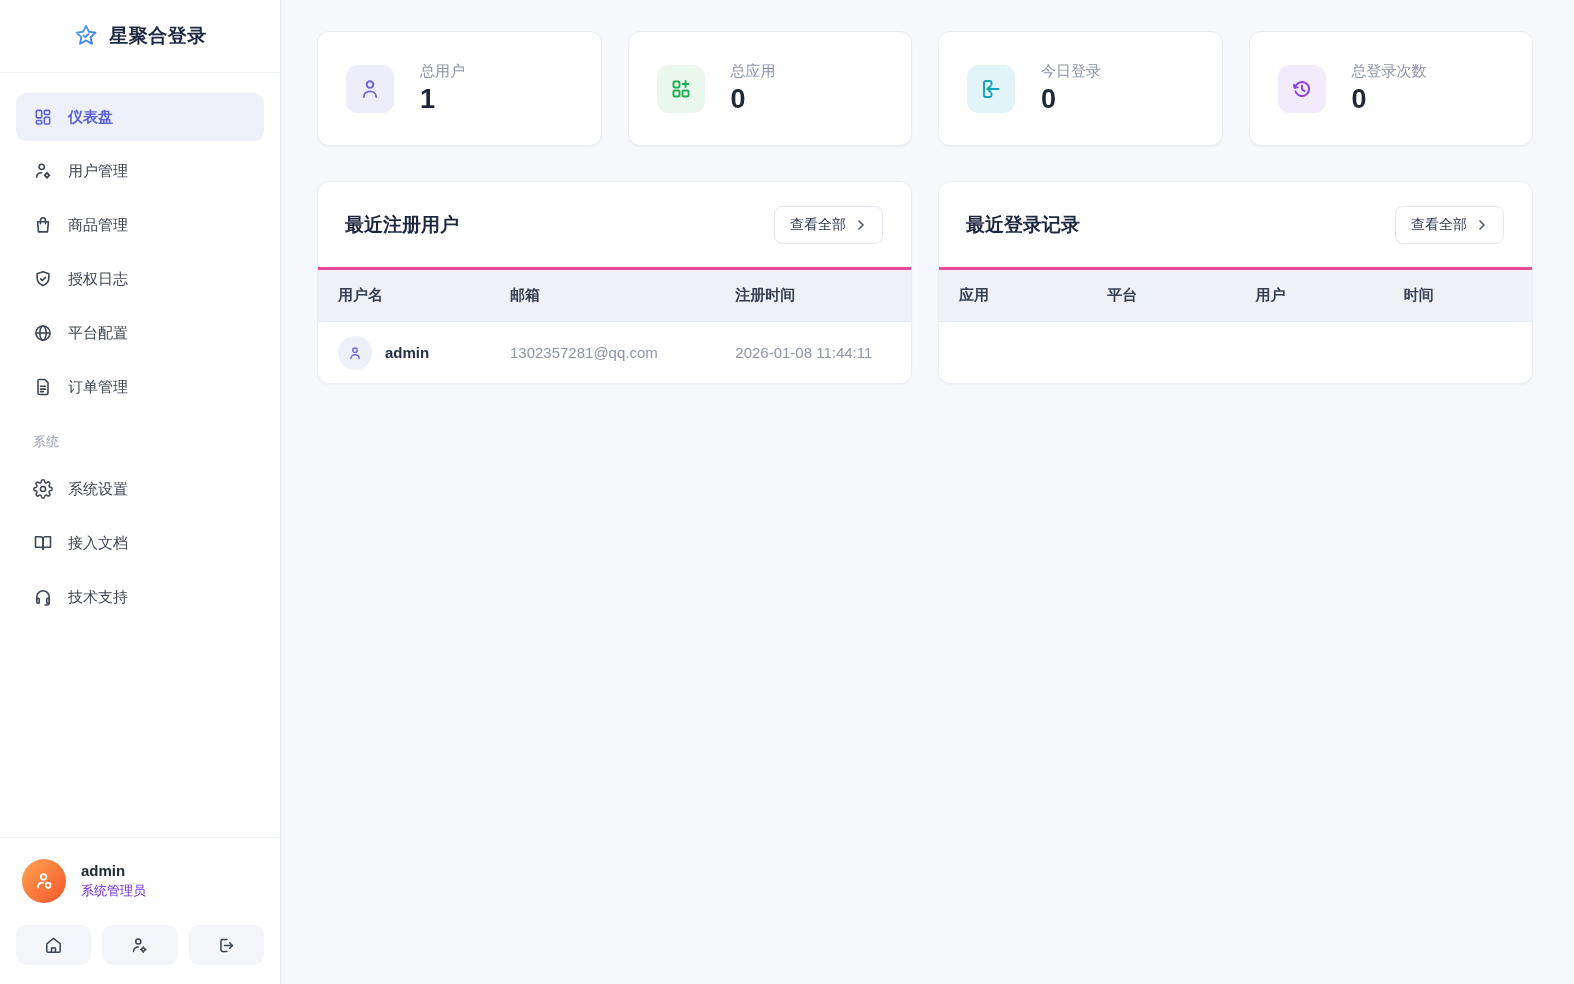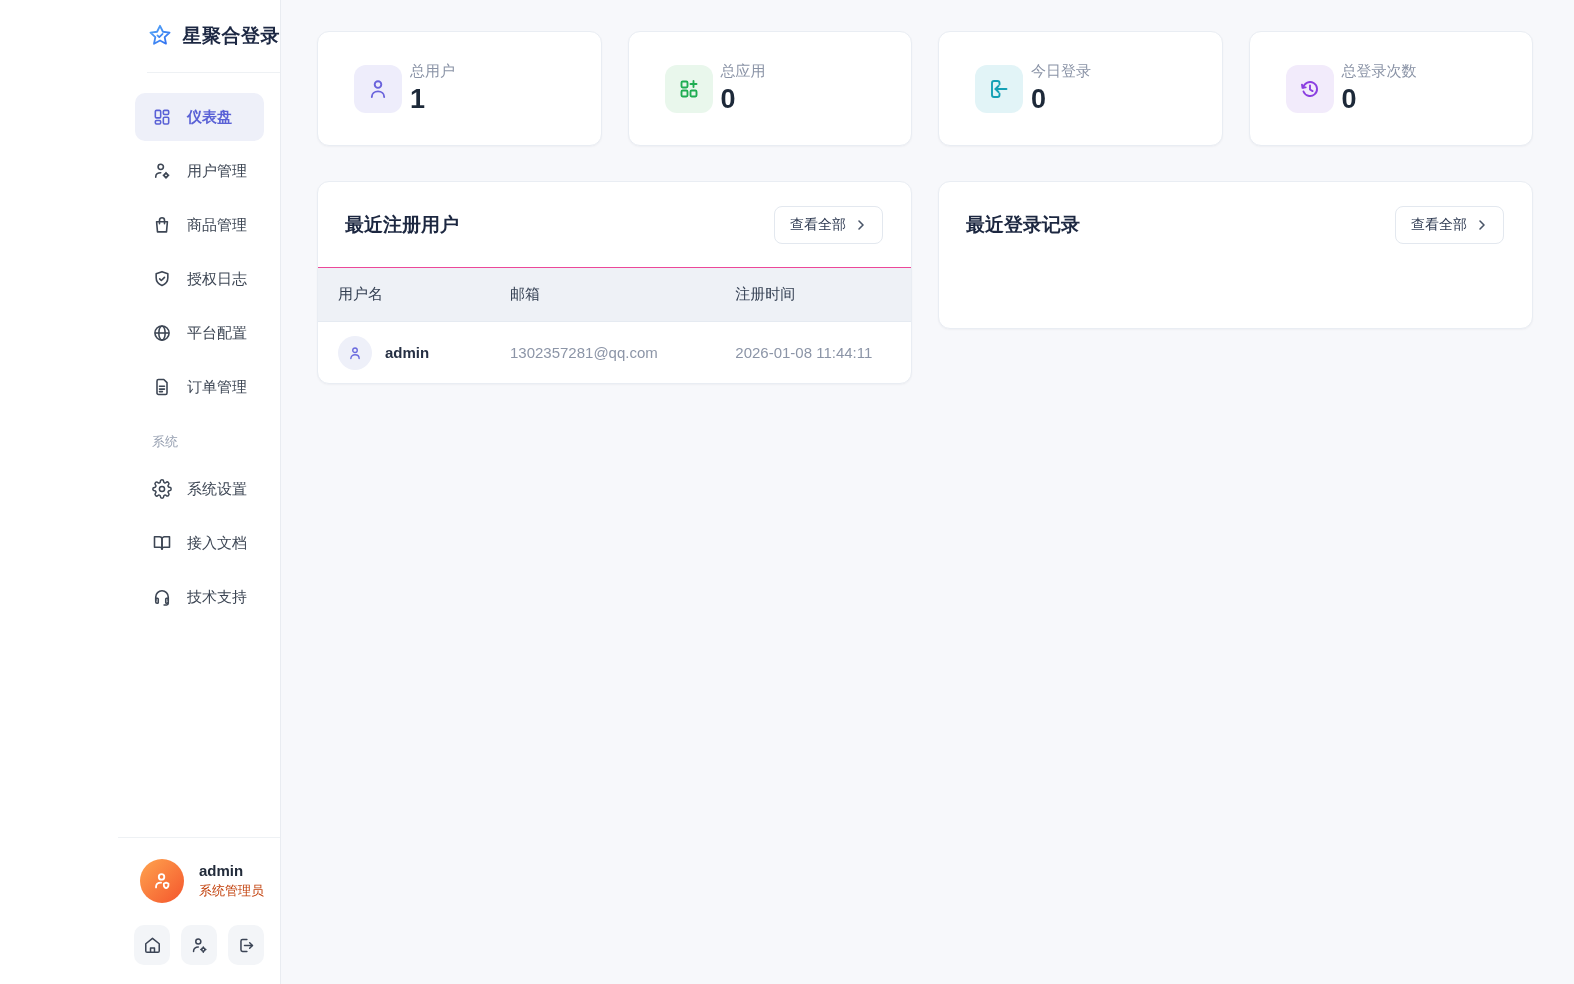--- a/index.html
+++ b/index.html
@@ -13,21 +13,20 @@
   }
   svg { display:block; }
 
   
   .sidebar {
     width:281px; min-width:281px;
     background:#ffffff;
     border-right:1px solid #e9ecf1;
     display:flex; flex-direction:column;
     height:984px;
-    align-items:flex-end;
   }
   .logo {
     height:73px;
     display:flex; align-items:center; justify-content:center; gap:10px;
     border-bottom:1px solid #eef1f4;
   }
   .logo-title { font-size:19px; font-weight:bold; color:#1c2742; letter-spacing:.5px; }
   .nav { padding:20px 16px 0 16px; }
   .nav-item {
     display:flex; align-items:center; gap:15px;
@@ -47,38 +46,38 @@
     padding:21px 16px 19px 16px;
   }
   .user-row { display:flex; align-items:center; gap:15px; margin-bottom:22px; padding-left:6px; }
   .avatar {
     width:44px; height:44px; border-radius:50%;
     background:linear-gradient(135deg,#ffa44f 0%,#f4552c 100%);
     display:flex; align-items:center; justify-content:center;
     flex:none;
   }
   .user-name { font-size:15px; font-weight:bold; color:#222b3a; }
-  .user-role { font-size:13px; color:#c2410c; margin-top:3px;font-family:Liberation Mono, monospace; }
+  .user-role { font-size:13px; color:#6d28d9; margin-top:3px;font-family:Liberation Mono, monospace; }
   .btn-row { display:flex; gap:11px; }
   .icon-btn {
     flex:1; height:40px;
     background:#f3f5f8; border:none; border-radius:10px;
     display:flex; align-items:center; justify-content:center;
     color:#3b4455; cursor:pointer;
   }
   .icon-btn svg { width:19px; height:19px; }
 
   
   .main { flex:1; padding:31px 41px 0 36px; }
   .stats { display:grid; grid-template-columns:repeat(4,1fr); gap:26px; }
   .stat-card {
     background:#fff; border:1px solid #e9edf3; border-radius:12px;
     height:115px;
-    display:flex; align-items:center; gap:8px;
-    padding-left:36px;
+    display:flex; align-items:center; gap:26px;
+    padding-left:28px;
     box-shadow:0 1px 2px rgba(16,24,40,.04);
   }
   .stat-icon {
     width:48px; height:48px; border-radius:12px;
     display:flex; align-items:center; justify-content:center; flex:none;
   }
   .stat-icon svg { width:24px; height:24px; }
   .si-users   { background:#eeedfb; color:#6a63dc; }
   .si-apps    { background:#e9f7ec; color:#1fad52; }
   .si-today   { background:#e2f4f7; color:#14a0b5; }
@@ -102,22 +101,22 @@
     background:#fff; border:1px solid #e3e8ef; border-radius:8px;
     padding:9px 15px; font-size:14px; color:#2c3850; cursor:pointer;
     font-family:Liberation Mono, monospace;
   }
   .view-all svg { width:12px; height:12px; color:#4a5568; }
 
   .thead {
     display:grid; align-items:center;
     height:55px;
     background:#eef1f6;
-    border-top:1px solid #ec4899; border-bottom:1px solid #e5eaf1;
-    font-size:15px; font-weight:normal; color:#333f52;
+    border-top:3px solid #ec4899; border-bottom:1px solid #e5eaf1;
+    font-size:15px; font-weight:bold; color:#333f52;
   }
   .cols-3 { grid-template-columns:29% 38% 33%; }
   .cols-4 { grid-template-columns:25% 25% 25% 25%; }
   .thead > div { padding-left:20px; }
   .trow {
     display:grid; align-items:center;
     height:61px;
     font-size:15px; color:#8c95a7;
   }
   .trow > div { padding-left:20px; }
@@ -402,18 +401,24 @@
         <span class="panel-title">最近登录记录</span>
         <button class="view-all">
           <span>查看全部</span>
           <span>
             <svg viewBox="0 0 12 12" width="12" height="12" fill="none" stroke="currentColor" stroke-width="1.6" stroke-linecap="round" stroke-linejoin="round">
                 <path d="M4 2l4 4-4 4"></path>
               </svg>
           </span>
         </button>
       </div>
+      <div class="thead cols-4">
+        <div>应用</div>
+        <div>平台</div>
+        <div>用户</div>
+        <div>时间</div>
+      </div>
       <div class="tbody-empty"></div>
     </div>
 
   </section>
 
 </main>
 
 </body></html>

